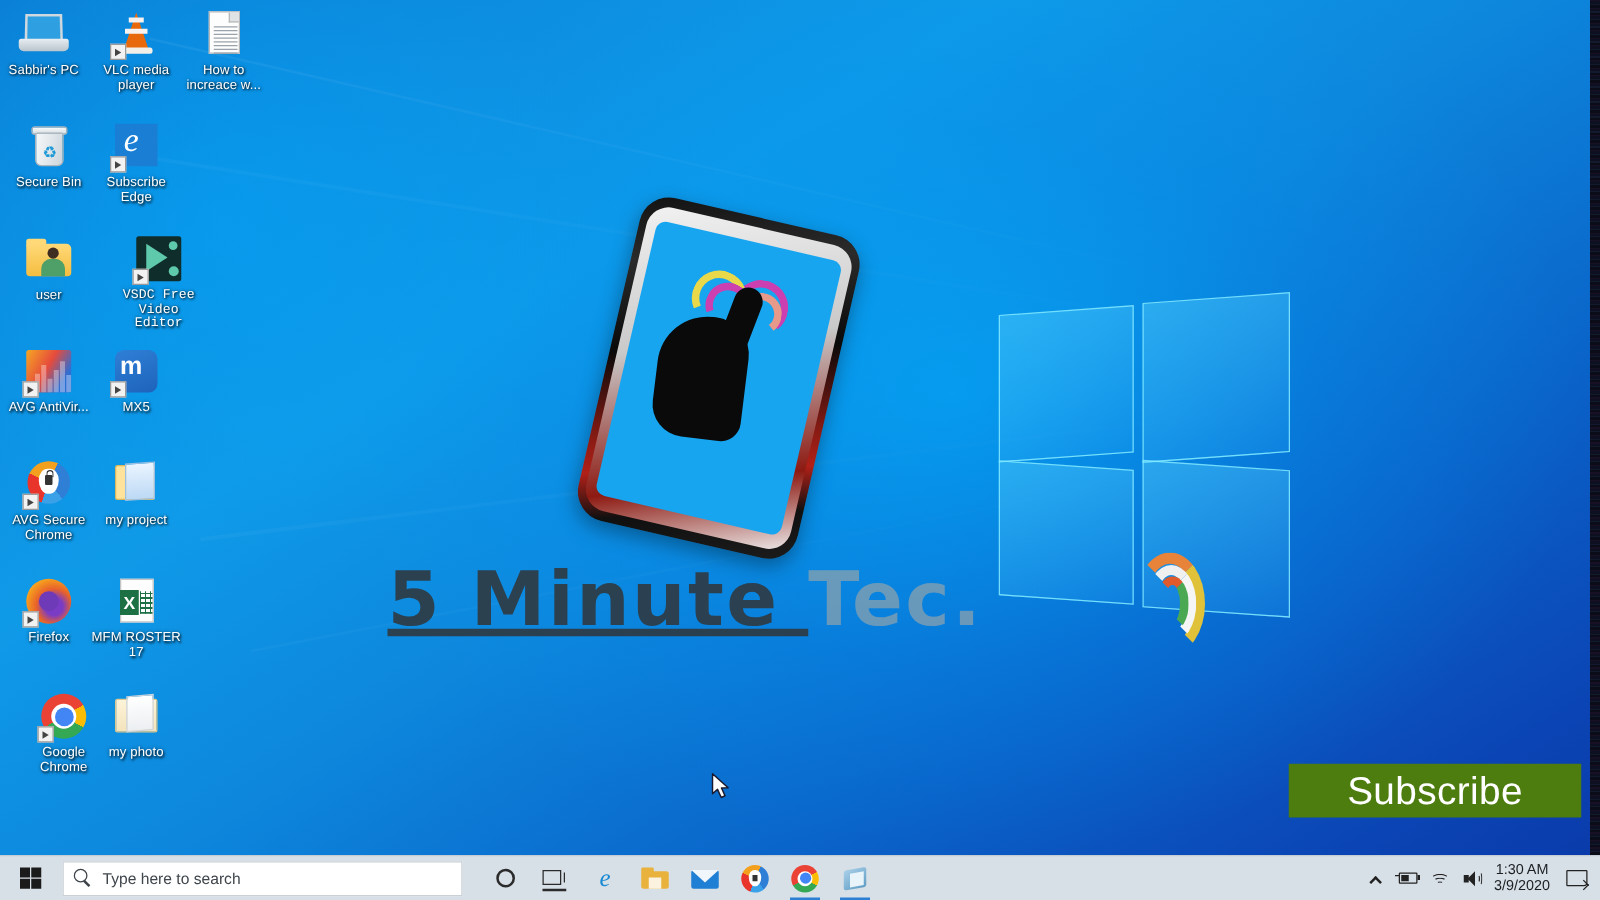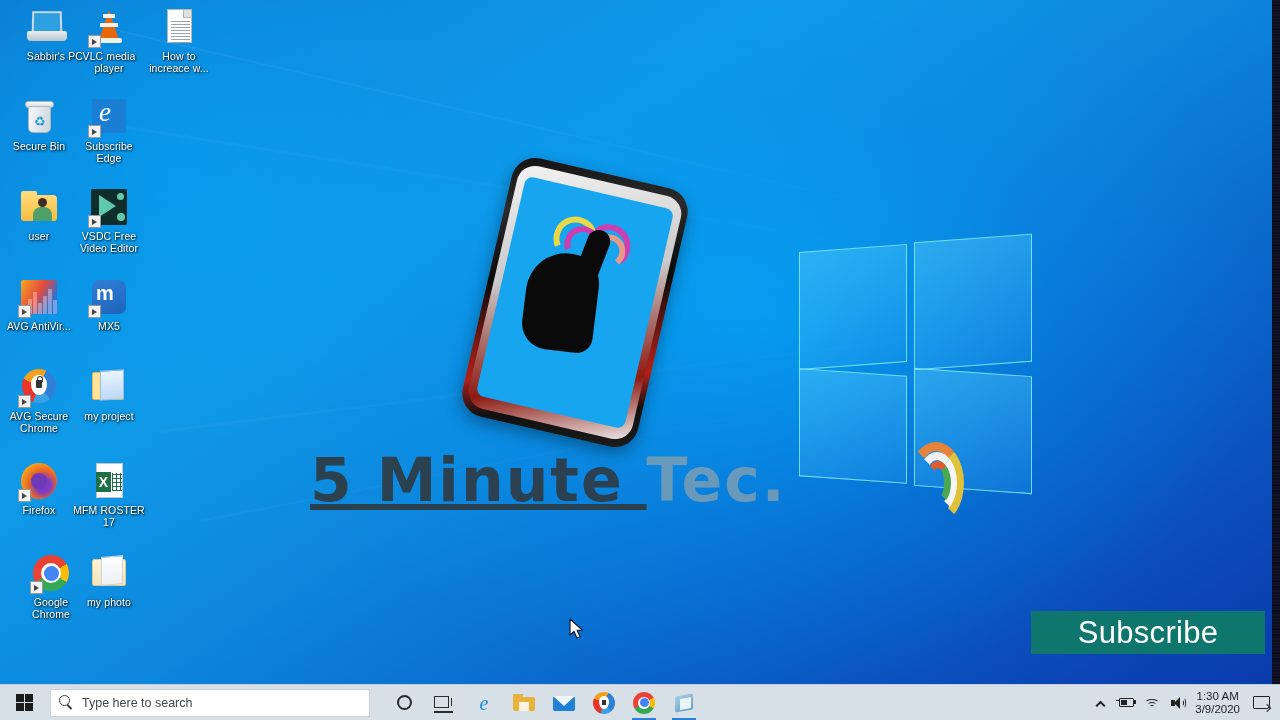--- a/index.html
+++ b/index.html
@@ -273,21 +273,21 @@
       <div class="pane" id="pane-tl"></div>
       <div class="pane" id="pane-tr"></div>
       <div class="pane" id="pane-bl"></div>
       <div class="pane" id="pane-br"></div>
     </div>
   </div>
 
   <div id="edgestrip"></div>
 
   <div id="icon-grid">
-      <div class="dicon" style="left: 12px; top: 6px; text-align: right;">
+      <div class="dicon" style="left: 0; top: 6px;">
         <div class="glyph">
           <div class="art i-pc">
             <div class="scr"></div>
             <div class="base"></div>
           </div>
         </div>
         <div class="dlabel">Sabbir's PC</div>
       </div>
       <div class="dicon" style="left: 74px; top: 6px;">
         <div class="glyph">
@@ -343,21 +343,21 @@
         <div class="glyph">
           <div class="art i-user">
             <div class="tab"></div>
             <div class="f"></div>
             <div class="torso"></div>
             <div class="head"></div>
           </div>
         </div>
         <div class="dlabel">user</div>
       </div>
-      <div class="dicon" style="left: 74px; top: 186px;">
+      <div class="dicon" style="left: 92px; top: 186px; font-family: Liberation Mono, monospace;">
         <div class="glyph">
           <div class="art i-vsdc">
             <div class="sq"></div>
             <div class="tri"></div>
             <div class="dot"></div>
             <div class="note"></div>
           </div>
           <span class="shortcut-arrow"></span>
         </div>
         <div class="dlabel">VSDC Free Video Editor</div>
@@ -469,21 +469,21 @@
       <span class="dark">5 Minute </span><span class="light">Tec.</span>
     </div>
 
     <div id="brandarc">
       <div class="bar b1"></div>
       <div class="bar b2"></div>
       <div class="bar b3"></div>
     </div>
   </div>
 
-  <div id="subscribe" style="background: #0f766e; color: rgb(255, 255, 255);">
+  <div id="subscribe" style="background: #4d7c0f; color: rgb(255, 255, 255);">
     <span>Subscribe</span>
   </div>
 
   <svg id="cursor" viewBox="0 0 16 22" style="left: 569px; top: 618px;">
     <polygon points="1,1 1,17 5,13.5 8,20 11,18.6 8.2,12.4 13.5,12.2" fill="#ffffff" stroke="#1a1a2e" stroke-width="1.2" stroke-linejoin="round"></polygon>
   </svg>
 
   <div id="taskbar">
 
     <div id="start">

